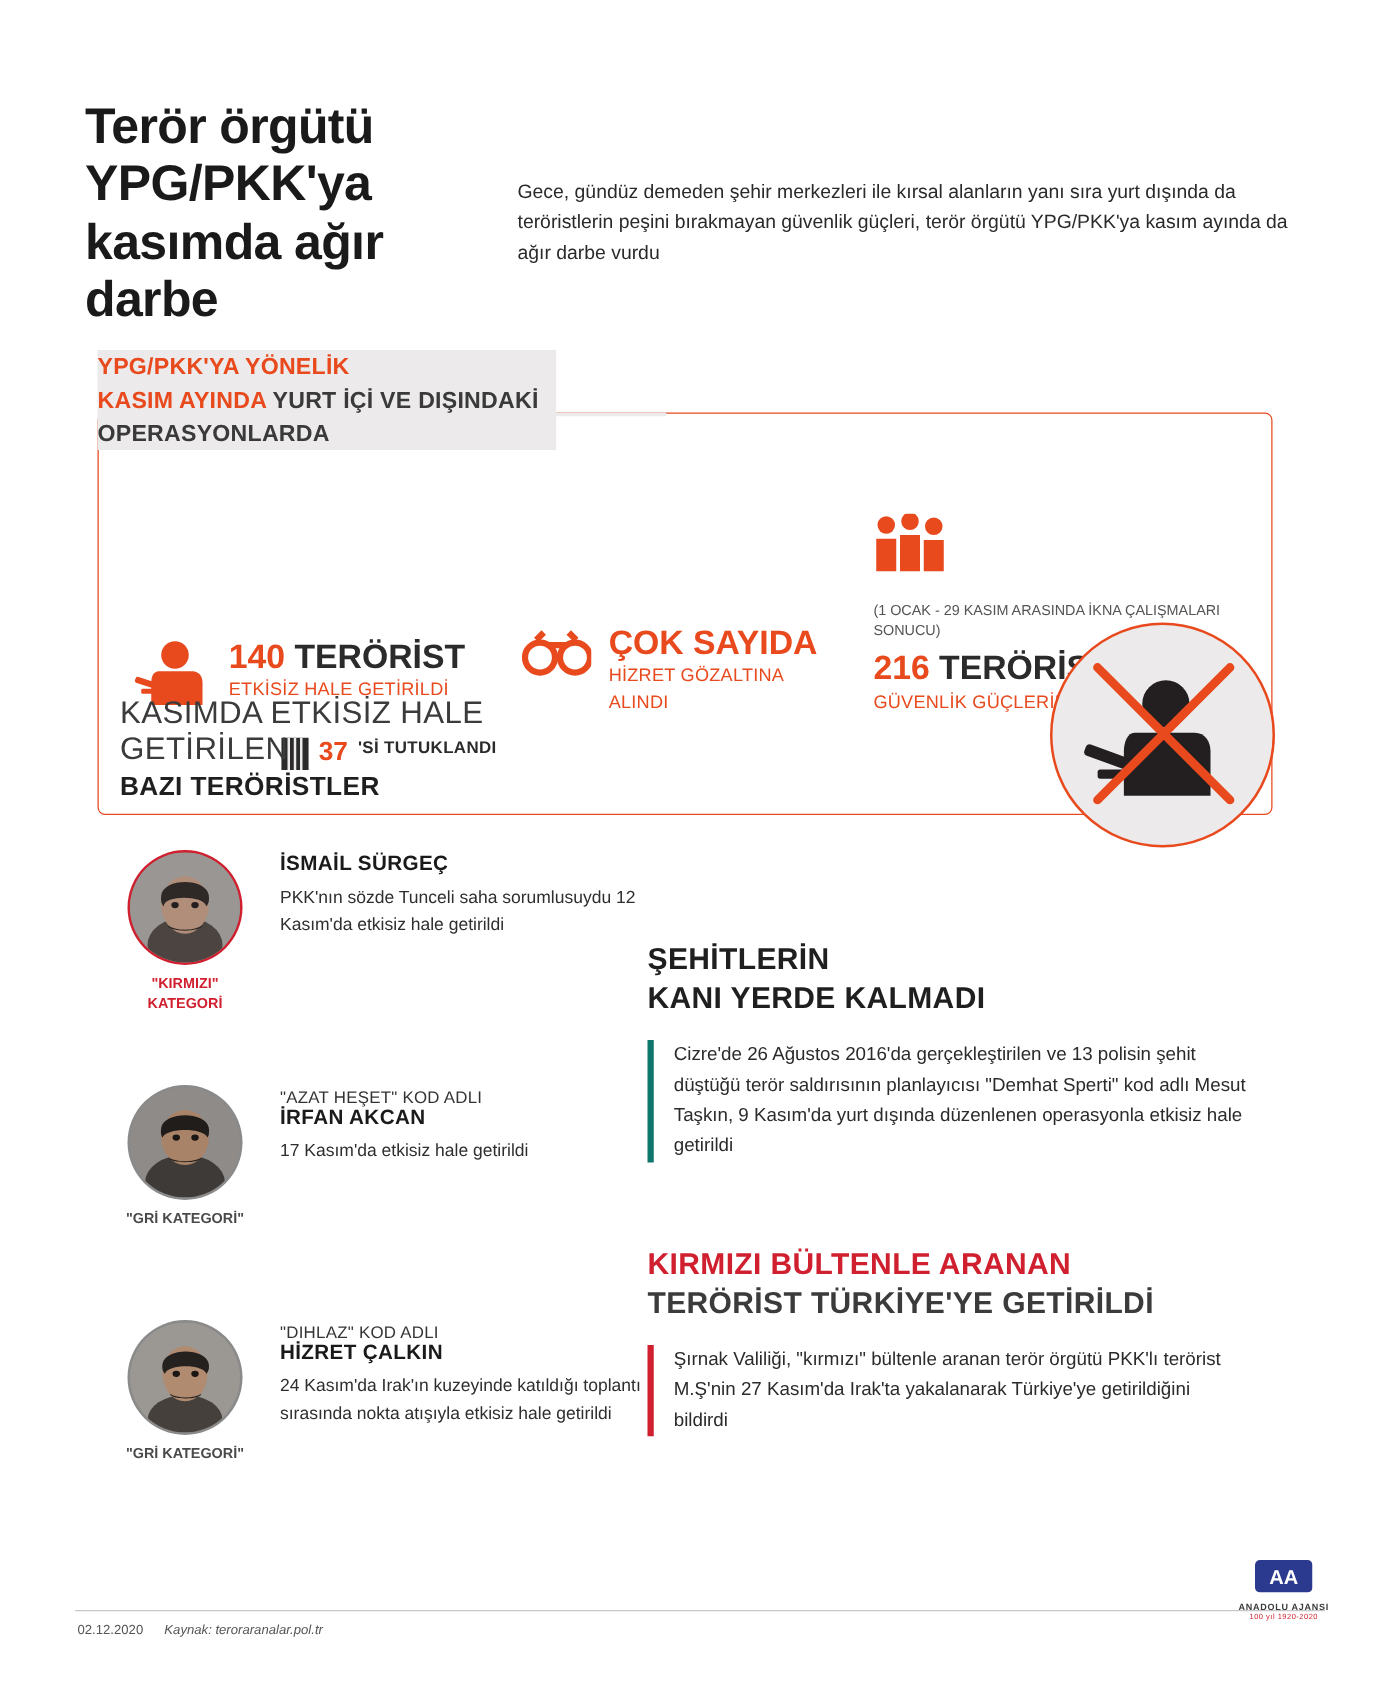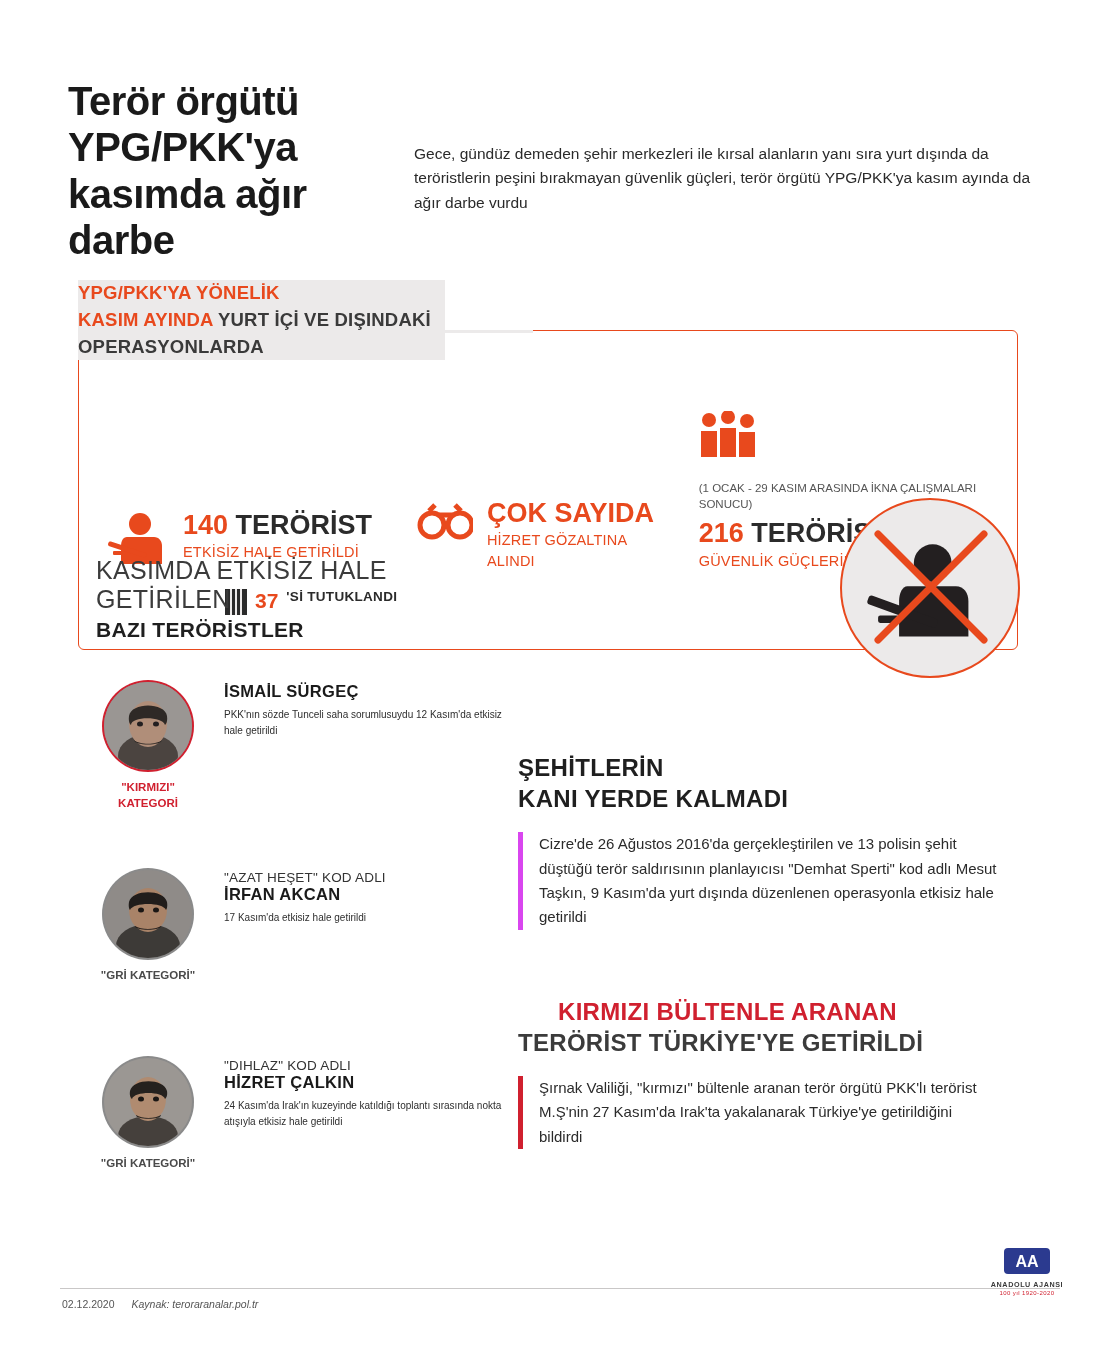--- a/index.html
+++ b/index.html
@@ -74,29 +74,29 @@
   }
   .p-photo.red { box-shadow: 0 0 0 2px #d0202f; }
   .p-photo.grey { box-shadow: 0 0 0 2px #8a8a8a; }
   .p-photo .face { position: absolute; inset: 0; }
   .p-cat { position: absolute; left: 0; top: 98px; width: 104px; text-align: center; font-size: 11.5px; font-weight: bold; line-height: 1.35; }
   .p-cat.red { color: #d0202f; }
   .p-cat.grey { color: #4a4a4a; }
   .p-body { margin-left: 128px; }
   .p-kod { font-size: 13.5px; color: #333; letter-spacing: .2px; }
   .p-name { font-size: 16.5px; font-weight: bold; color: #1a1a1a; letter-spacing: .3px; margin-bottom: 6px; }
-  .p-desc { font-size: 10px; line-height: 1.55; color: #2e2e2e; }
+  .p-desc { font-size: 14px; line-height: 1.55; color: #2e2e2e; }
 
   
   .sec-right { position: absolute; left: 518px; top: 752px; width: 480px; }
   .blk-title { font-size: 24px; font-weight: bold; line-height: 1.3; letter-spacing: .3px; }
   .blk-title .dark { color: #1f1f1f; }
-  .blk-title .red { color: #d0202f; margin-left: 40px; }
+  .blk-title .red { color: #d0202f; }
   .blk-title .grey { color: #3b3b3b; }
-  .quote { margin-top: 18px; padding-left: 16px; border-left: 5px solid #d946ef; font-size: 15px; line-height: 1.62; color: #2b2b2b; }
+  .quote { margin-top: 18px; padding-left: 16px; border-left: 5px solid #0f766e; font-size: 15px; line-height: 1.62; color: #2b2b2b; }
   .quote.red-bar { border-left-color: #d0202f; }
   .blk2 { margin-top: 66px; }
 
   
   .footer-rule { position: absolute; left: 60px; top: 1288px; width: 1000px; height: 1px; background: #c9c7c7; }
   .footer { position: absolute; left: 62px; top: 1298px; font-size: 10.5px; color: #555; }
   .footer .src { margin-left: 14px; font-style: italic; }
   .logo { position: absolute; right: 47px; top: 1248px; width: 92px; text-align: center; }
   .logo-txt { font-size: 7.2px; font-weight: bold; color: #3a3a3a; letter-spacing: .6px; margin-top: 2px; }
   .logo-sub { font-size: 6px; color: #d0202f; letter-spacing: .4px; margin-top: 1px; }

